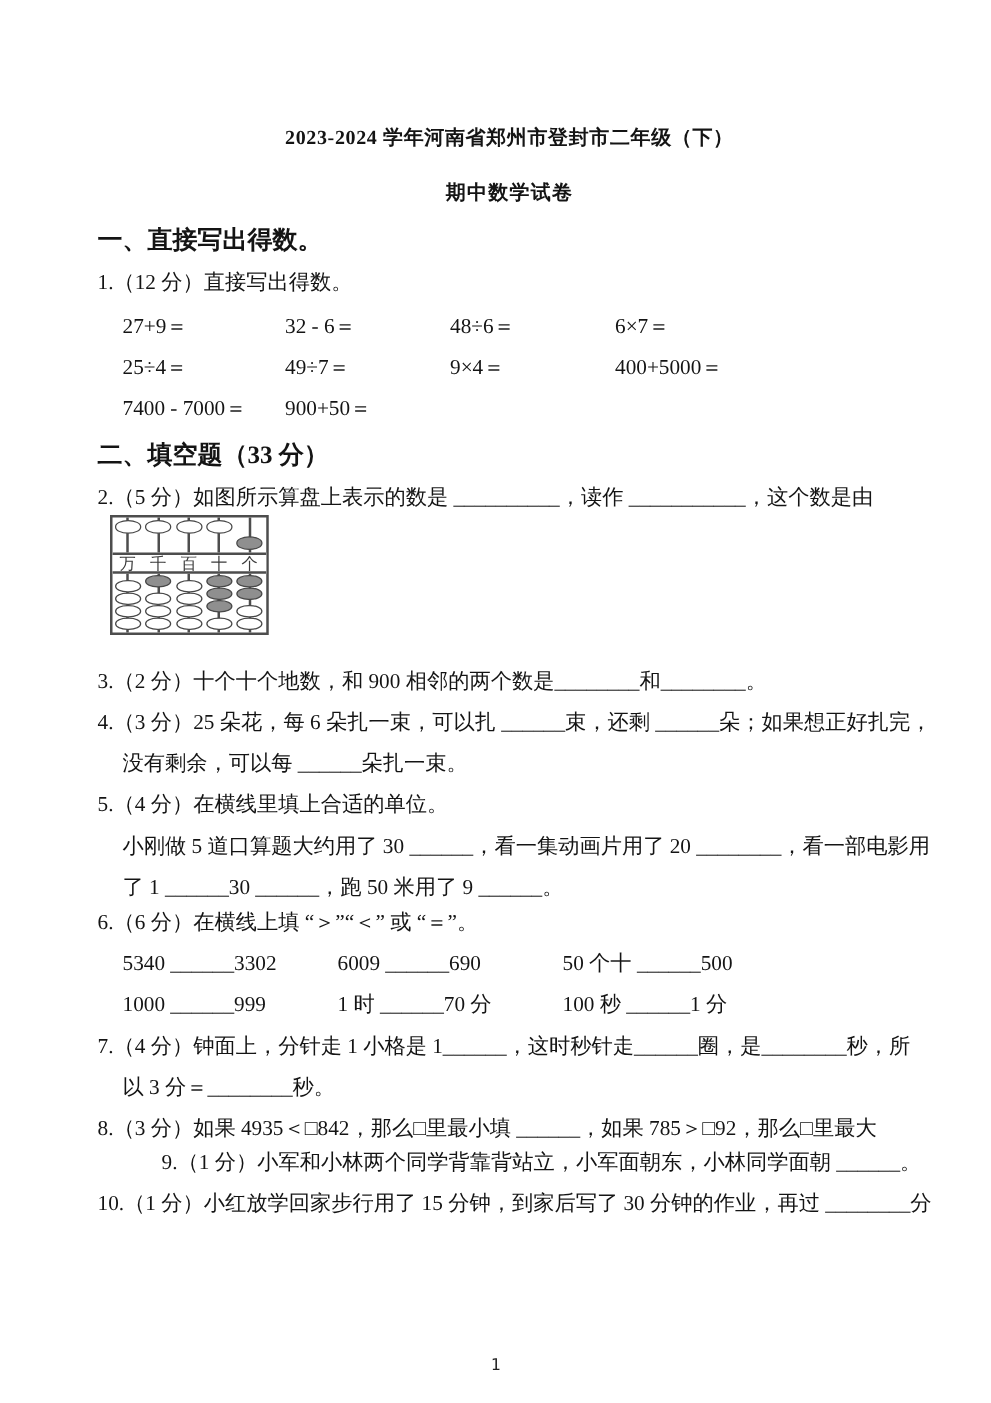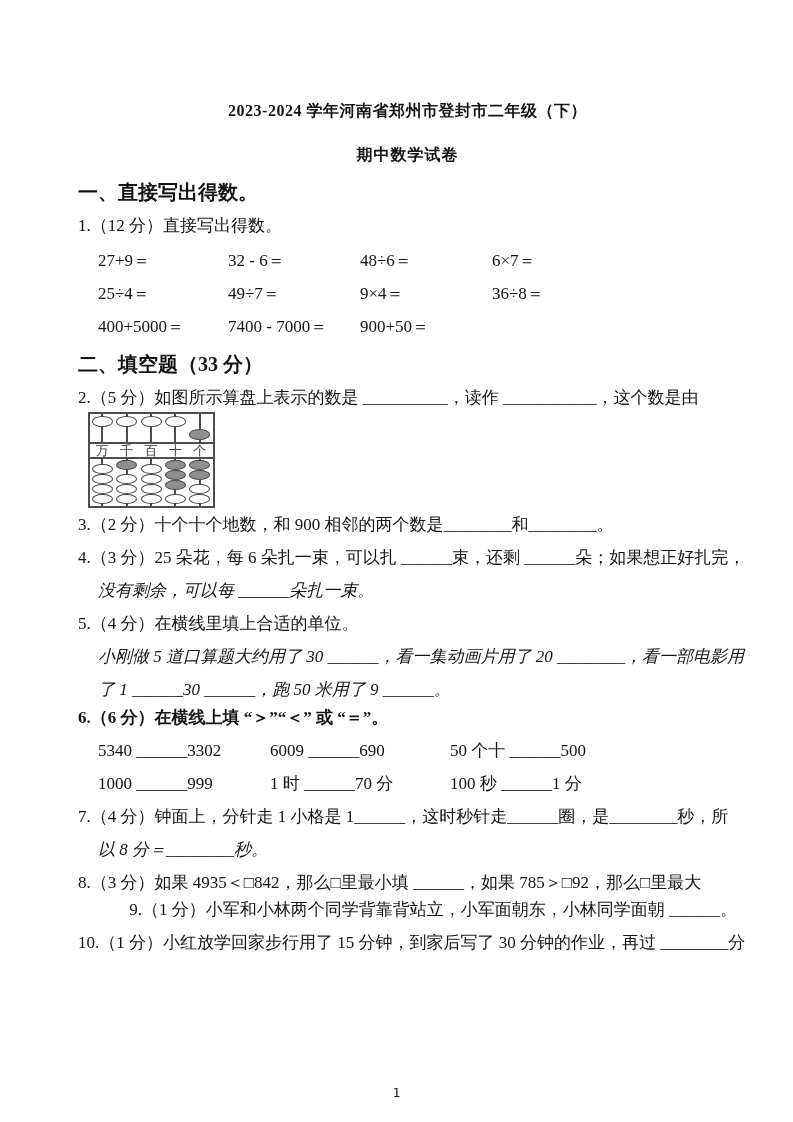--- a/index.html
+++ b/index.html
@@ -8,33 +8,33 @@
     font-family:"Liberation Serif","DejaVu Serif",serif;color:#141414;
   }
   .page{position:absolute;inset:0;padding:0 56px 0 78px;box-sizing:border-box;}
   .titles{margin-top:94px;text-align:center;font-weight:bold;font-size:16px;}
   .t1{line-height:34px;letter-spacing:0.5px;}
   .t2{line-height:34px;margin-top:10px;letter-spacing:1px;}
   .sec{font-weight:bold;font-size:20px;line-height:33px;white-space:nowrap;}
   .sec1{margin-top:4px;}
   .sec2{margin-top:5px;}
   .line{font-size:17px;line-height:33px;white-space:nowrap;}
-  .cont{padding-left:20px;font-style:italic;}
+  .cont{padding-left:20px;}
   .cont-sm{padding-left:8px;}
   .calc-grid{
     display:grid;grid-template-columns:130px 132px 132px auto;
     padding-left:20px;margin-top:2px;font-size:17px;line-height:33px;
   }
   .cmp-grid{
     display:grid;grid-template-columns:172px 180px auto;
     padding-left:20px;font-size:17px;line-height:33px;
   }
-  .mt-neg5{margin-top:-5px;font-weight:bold;}
+  .mt-neg5{margin-top:-5px;}
   .mt-neg6{margin-top:-6px;text-align:right;}
-  .mt2{margin-top:0;}
+  .mt2{margin-top:20px;}
   
   .abacus{
     position:relative;width:127px;height:96px;margin-left:10px;margin-top:-2px;
     border:2.5px solid var(--frame,#4d4d4d);box-sizing:border-box;background:#fff;
   }
   .rod{position:absolute;top:0;bottom:0;width:2px;background:var(--frame,#4d4d4d);z-index:1;}
   .beam{
     position:absolute;left:0;right:0;top:28px;height:17px;box-sizing:border-box;
     border-top:2px solid var(--frame,#4d4d4d);border-bottom:2px solid var(--frame,#4d4d4d);
     background:#fff;z-index:2;
@@ -69,21 +69,20 @@
   <div class="line">1.（12 分）直接写出得数。</div>
 
   <div class="calc-grid">
     <span>27+9＝</span>
     <span>32 - 6＝</span>
     <span>48÷6＝</span>
     <span>6×7＝</span>
     <span>25÷4＝</span>
     <span>49÷7＝</span>
     <span>9×4＝</span>
-    <span>36÷8＝</span>
     <span>400+5000＝</span>
     <span>7400 - 7000＝</span>
     <span>900+50＝</span>
   </div>
 
   <div class="sec sec2">二、填空题（33 分）</div>
 
   <div class="line">2.（5 分）如图所示算盘上表示的数是 __________，读作 ___________，这个数是由</div>
 
   <div class="abacus" style="--bead-on: #8f8f8f; --bead-off: #ffffff; --frame: #4d4d4d;">
@@ -141,21 +140,21 @@
     <span>6009 ______690</span>
     <span>50 个十 ______500</span>
   </div>
   <div class="cmp-grid">
     <span>1000 ______999</span>
     <span>1 时 ______70 分</span>
     <span>100 秒 ______1 分</span>
   </div>
 
   <div class="line">7.（4 分）钟面上，分针走 1 小格是 1______，这时秒针走______圈，是________秒，所</div>
-  <div class="line cont">以 8 分＝________秒。</div>
+  <div class="line cont">以 3 分＝________秒。</div>
 
   <div class="line">8.（3 分）如果 4935＜□842，那么□里最小填 ______，如果 785＞□92，那么□里最大</div>
 
   <div class="line mt-neg6">9.（1 分）小军和小林两个同学背靠背站立，小军面朝东，小林同学面朝 ______。</div>
 
   <div class="line">10.（1 分）小红放学回家步行用了 15 分钟，到家后写了 30 分钟的作业，再过 ________分</div>
 
   <div class="pageno">1</div>
 </div>
 

